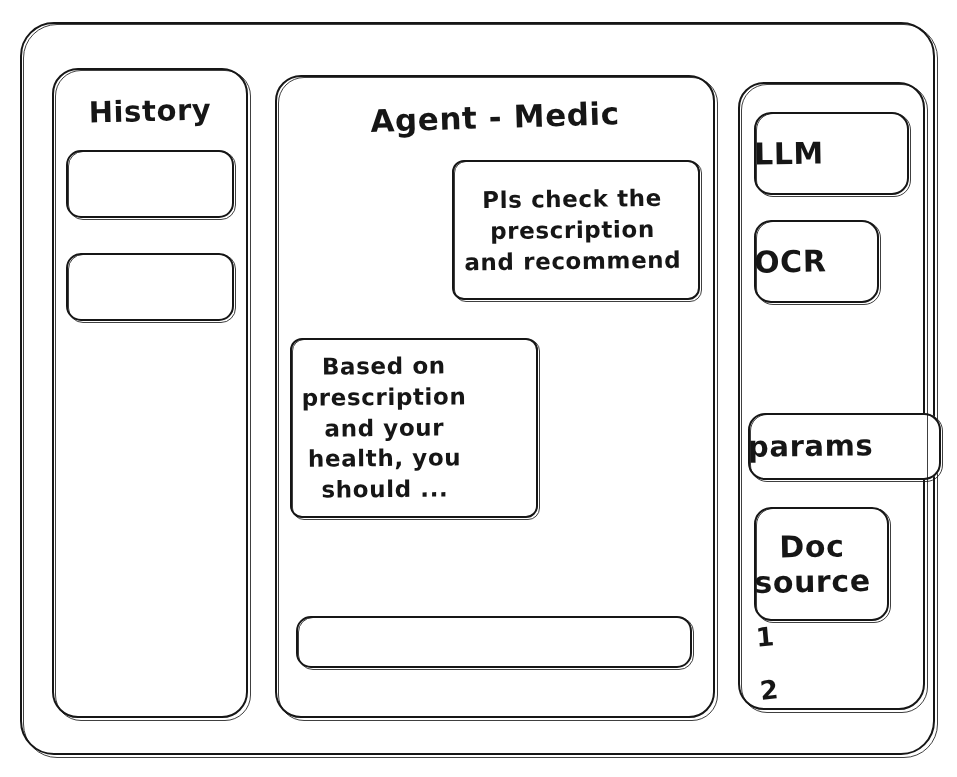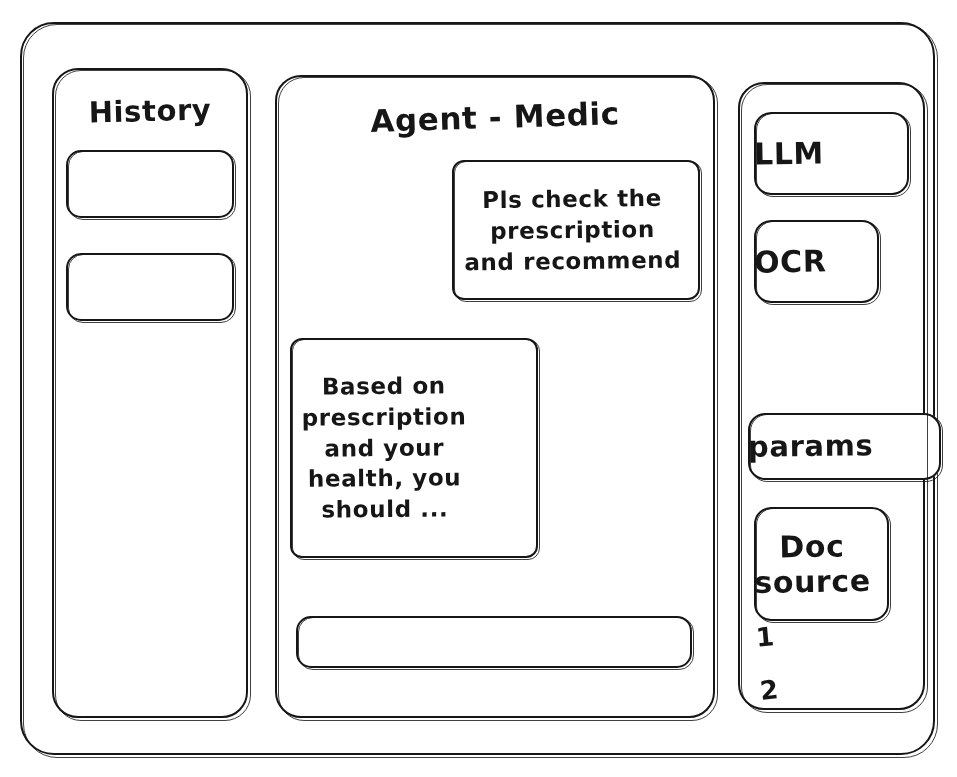--- a/index.html
+++ b/index.html
@@ -114,21 +114,21 @@
     white-space: pre-line;
   }
   #bubble-user {
     left: 177px; top: 85px;
     width: 248px; height: 140px;
   }
   #bubble-user .bubble-text { transform: rotate(-0.7deg); }
 
   #bubble-agent {
     left: 15px; top: 263px;
-    width: 248px; height: 220px;
+    width: 248px; height: 180px;
   }
   #bubble-agent .bubble-text { transform: rotate(-0.5deg); }
 
   #composer-input {
     left: 21px; top: 541px;
     width: 396px; height: 52px;
     border-radius: 15px;
   }
 
   

